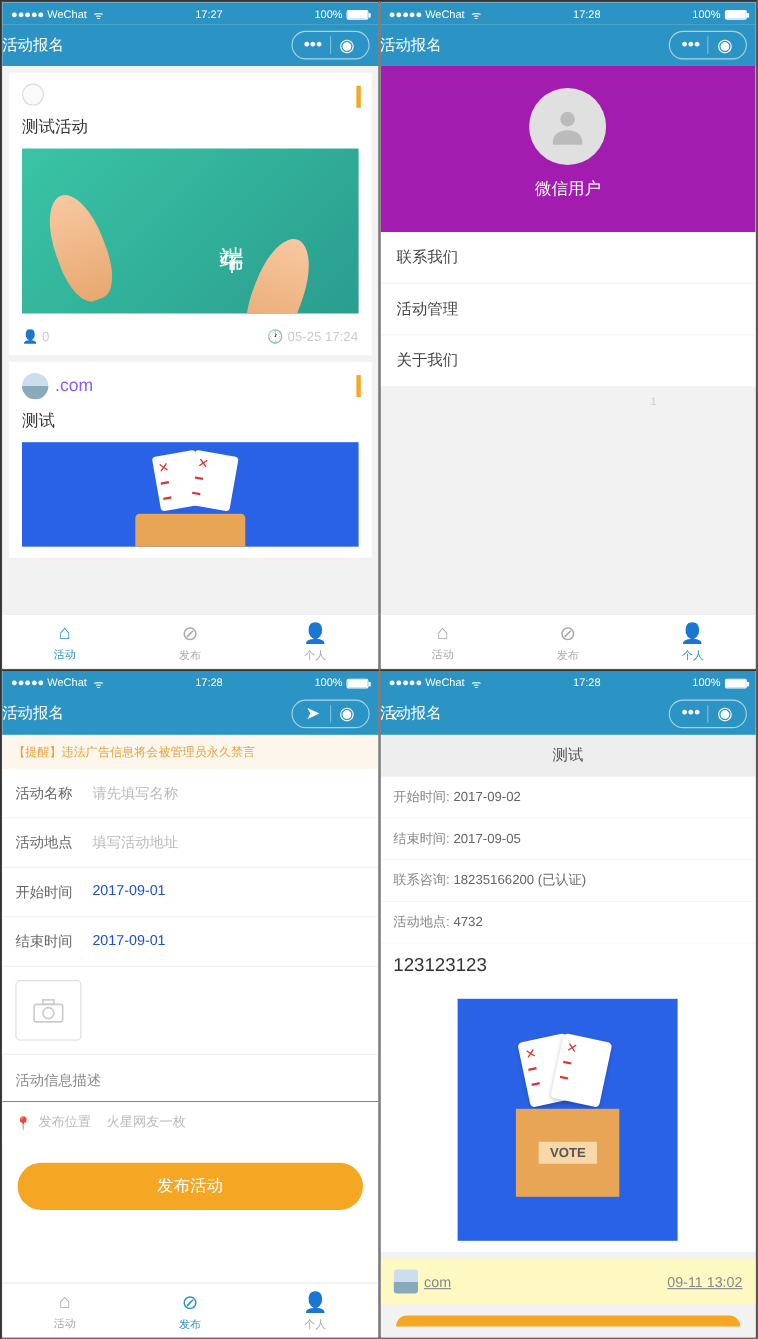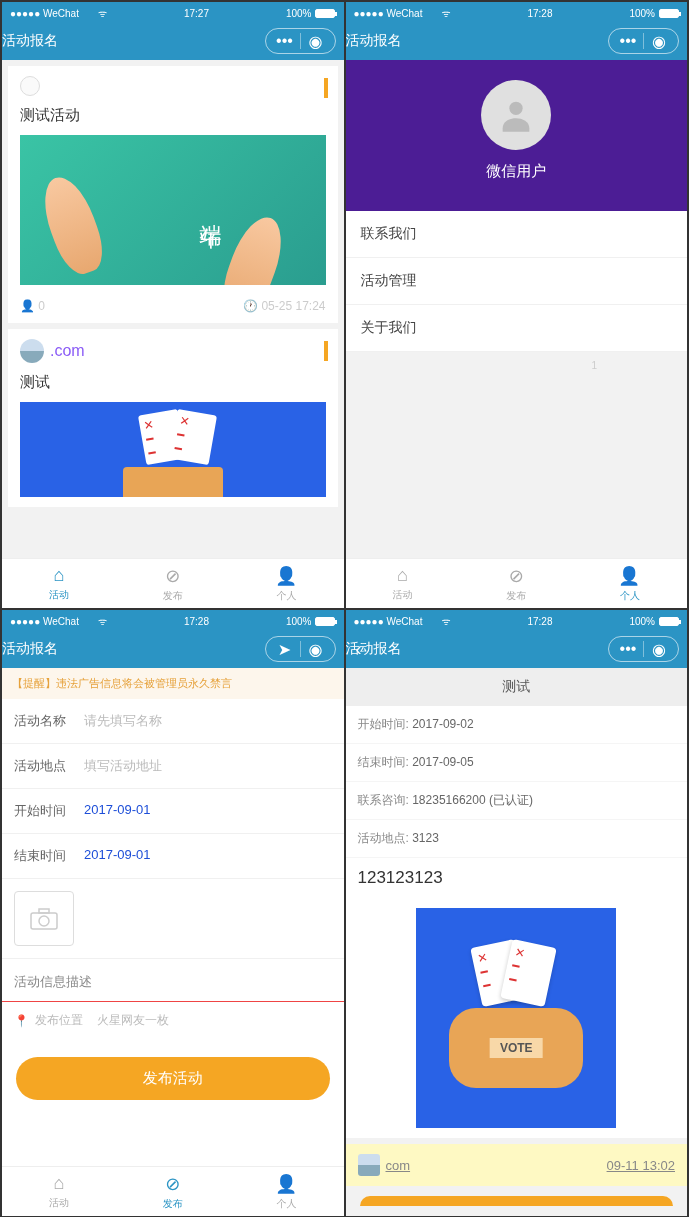--- a/index.html
+++ b/index.html
@@ -1,20 +1,20 @@
 <!DOCTYPE html>
 <html><head>
 <meta charset="utf-8">
 <style>
 * { margin: 0; padding: 0; box-sizing: border-box; font-family: -apple-system, sans-serif; }
 body { background: #fff; width: 689px; }
 .grid { display: grid; grid-template-columns: 1fr 1fr; border: 1px solid #333; }
 .screen { width: 100%; height: 608px; background: #f5f5f5; position: relative; display: flex; flex-direction: column; border: 1px solid #333; overflow: hidden; }
 .statusbar { background: #2b94c4; color: #fff; font-size: 10px; padding: 4px 8px 2px; display: flex; justify-content: space-between; align-items: center; }
-.statusbar .left { display: flex; align-items: center; gap: 19px; }
+.statusbar .left { display: flex; align-items: center; gap: 6px; }
 .statusbar .right { display: flex; align-items: center; gap: 4px; }
 .battery { width: 20px; height: 9px; border: 1px solid #fff; border-radius: 2px; position: relative; }
 .battery::after { content: ''; position: absolute; right: -3px; top: 2px; width: 2px; height: 4px; background: #fff; }
 .battery-fill { background: #fff; height: 100%; width: 100%; }
 .navbar { background: #2b94c4; color: #fff; height: 38px; display: flex; align-items: center; position: relative; }
 .nav-title { font-size: 14px; }
 .nav-back { position: absolute; left: 10px; font-size: 18px; }
 .nav-actions { position: absolute; right: 8px; display: flex; align-items: center; gap: 0; border: 1px solid rgba(255,255,255,0.6); border-radius: 14px; padding: 3px 8px; }
 .nav-icon { width: 18px; height: 18px; display: flex; align-items: center; justify-content: center; margin: 0 2px; }
 .nav-sep { width: 1px; height: 16px; background: rgba(255,255,255,0.4); margin: 0 4px; }
@@ -38,21 +38,21 @@
 .card2-header { display: flex; align-items: center; gap: 6px; }
 .card2-avatar { width: 24px; height: 24px; border-radius: 50%; background: linear-gradient(to bottom, #cde 50%, #8ab 50%); }
 .hero2 { background: #2962e6; height: 95px; margin-top: 8px; position: relative; overflow: hidden; }
 .votebox { position: absolute; left: 50%; bottom: -30px; transform: translateX(-50%); width: 100px; height: 60px; background: #e8a556; border-radius: 4px; }
 .paper { position: absolute; width: 40px; height: 50px; background: #fff; border-radius: 3px; top: 10px; }
 .paper1 { left: 40%; transform: rotate(-10deg); }
 .paper2 { left: 50%; transform: rotate(10deg); }
 .paper-x { color: #d33; font-size: 12px; padding: 4px; }
 
 
-.profile-header { background: #4c1d95; padding: 20px 0 30px; text-align: center; }
+.profile-header { background: #a21caf; padding: 20px 0 30px; text-align: center; }
 .avatar-big { width: 70px; height: 70px; background: #e0e0e0; border-radius: 50%; margin: 0 auto 12px; display: flex; align-items: center; justify-content: center; }
 .avatar-silhouette { width: 40px; height: 40px; }
 .profile-name { color: #fff; font-size: 15px; }
 .menu-item { background: #fff; padding: 14px 15px; font-size: 14px; color: #444; border-bottom: 1px solid #f0f0f0; }
 
 
 .warn { background: #fdf6ec; color: #e6a23c; font-size: 11px; padding: 8px 10px; }
 .form-row { background: #fff; display: flex; padding: 13px 12px; border-bottom: 1px solid #f0f0f0; font-size: 13px; }
 .form-label { color: #666; width: 70px; flex-shrink: 0; }
 .form-val { color: #1d4ed8; flex: 1; }
@@ -63,21 +63,21 @@
 .loc-row { background: #fff; display: flex; align-items: center; padding: 10px 12px; gap: 6px; color: #bbb; font-size: 12px; }
 .submit-btn { background: #f5a623; color: #fff; margin: 18px 14px; padding: 12px; text-align: center; border-radius: 24px; font-size: 15px; }
 
 
 .detail-head { background: #eee; text-align: center; padding: 10px; font-size: 14px; color: #555; }
 .info-row { background: #fff; padding: 10px 12px; font-size: 12px; color: #666; border-bottom: 1px solid #f5f5f5; }
 .info-row .lbl { color: #888; }
 .desc { padding: 10px 12px; font-size: 17px; color: #333; background: #fff; }
 .detail-img-wrap { background: #fff; padding: 10px; display: flex; justify-content: center; }
 .detail-img { width: 200px; height: 220px; background: #2962e6; position: relative; overflow: hidden; display: flex; align-items: center; justify-content: center; }
-.vbox { width: 134px; height: 80px; background: #e8a556; position: relative; margin-top: 60px; border-radius: 27px; }
+.vbox { width: 94px; height: 80px; background: #e8a556; position: relative; margin-top: 60px; }
 .vbox-lbl { position: absolute; left: 50%; top: 50%; transform: translate(-50%, -50%); background: #f8d8a8; padding: 3px 10px; font-size: 12px; font-weight: bold; color: #555; }
 .vp { position: absolute; width: 45px; height: 60px; background: #fff; border-radius: 4px; top: 35px; box-shadow: 0 2px 4px rgba(0,0,0,0.2); }
 .vp1 { left: 60px; transform: rotate(-12deg); }
 .vp2 { left: 90px; transform: rotate(12deg); }
 .poster-row { background: #fef9c3; margin-top: 6px; padding: 10px 12px; display: flex; align-items: center; font-size: 13px; color: #888; text-decoration: underline; }
 .poster-av { width: 22px; height: 22px; background: linear-gradient(to bottom, #cde 50%, #8ab 50%); border-radius: 3px; margin-right: 6px; }
 .poster-time { margin-left: auto; }
 .pager-dot { text-align: right; padding-right: 90px; padding-top: 8px; color: #ccc; font-size: 10px; }
 </style>
 </head>
@@ -303,21 +303,21 @@
       <span class="nav-icon">•••</span>
       <span class="nav-sep"></span>
       <span class="nav-icon">◉</span>
     </div>
   </div>
   <div class="content">
     <div class="detail-head">测试</div>
     <div class="info-row"><span class="lbl">开始时间:</span> <span>2017-09-02</span></div>
     <div class="info-row"><span class="lbl">结束时间:</span> <span>2017-09-05</span></div>
     <div class="info-row"><span class="lbl">联系咨询:</span> <span>18235166200 (已认证)</span></div>
-    <div class="info-row"><span class="lbl">活动地点:</span> <span>3123</span></div>
+    <div class="info-row"><span class="lbl">活动地点:</span> <span>4732</span></div>
     <div class="desc">123123123</div>
     <div class="detail-img-wrap">
       <div class="detail-img">
         <div class="vp vp1">
               <div style="color:#d33;padding:5px;font-size:12px">✕<br>━<br>━</div>
             </div>
         <div class="vp vp2">
               <div style="color:#d33;padding:5px;font-size:12px">✕<br>━<br>━</div>
             </div>
         <div class="vbox">

